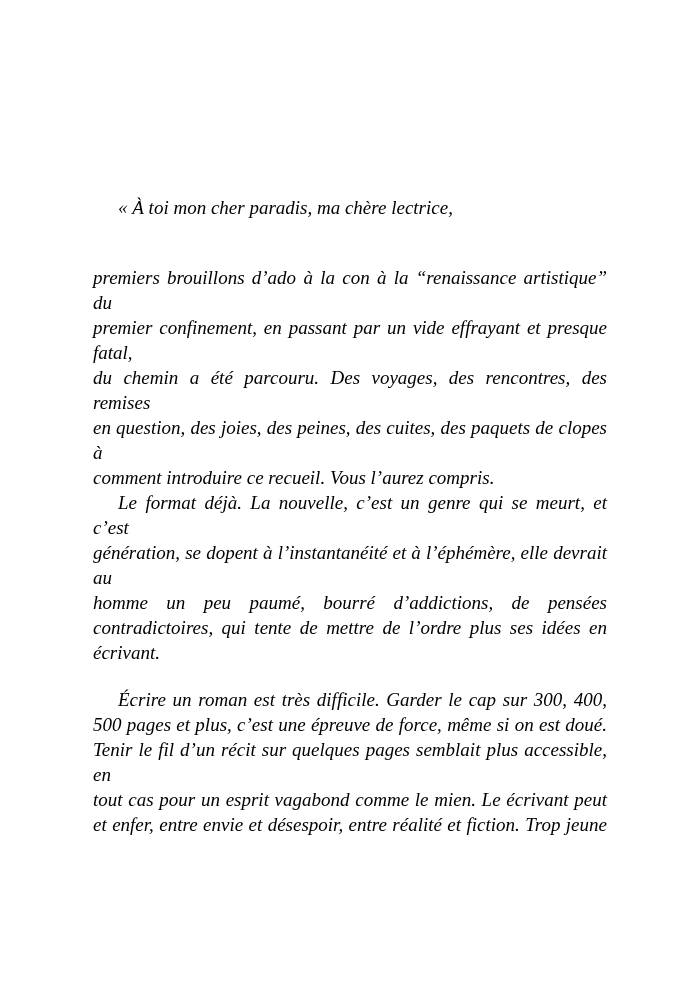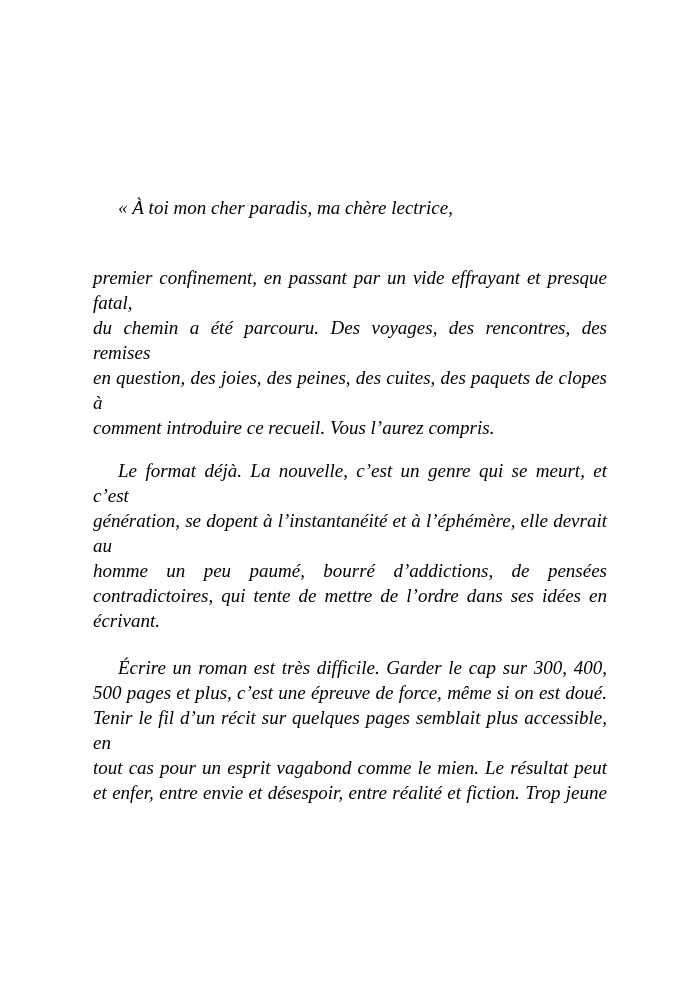--- a/index.html
+++ b/index.html
@@ -25,58 +25,59 @@
     width: 514px;
     font-family: "Liberation Serif", "DejaVu Serif", serif;
     font-style: italic;
     font-size: 19px;
     line-height: 25px;
     color: var(--text-color, #000000);
     letter-spacing: 0;
   }
   .para { margin: 0; padding: 0; }
   #para-1 { margin-top: 45px; }
-  #para-2 { margin-top: 18px; }
+  #para-2 { margin-top: 0; }
   #para-3 { margin-top: 22px; }
   .line {
     text-align: justify;
     text-align-last: justify;
     white-space: normal;
   }
   .line.first { text-indent: 25px; }
   .line.last  { text-align-last: left; }
 </style>
 </head>
 <body style="--page-bg: #ffffff; --text-color: #000000;">
 
 <div class="page">
   <div class="page-text">
 
     <div class="para" id="para-0">
       <div class="line first last">« À toi mon cher paradis, ma chère lectrice,</div>
     </div>
 
     <div class="para" id="para-1">
+      <div class="line">premiers brouillons d’ado à la con à la “renaissance artistique” du</div>
       <div class="line">premier confinement, en passant par un vide effrayant et presque fatal,</div>
       <div class="line">du chemin a été parcouru. Des voyages, des rencontres, des remises</div>
       <div class="line">en question, des joies, des peines, des cuites, des paquets de clopes à</div>
       <div class="line last">comment introduire ce recueil. Vous l’aurez compris.</div>
     </div>
 
     <div class="para" id="para-2">
       <div class="line first">Le format déjà. La nouvelle, c’est un genre qui se meurt, et c’est</div>
       <div class="line">génération, se dopent à l’instantanéité et à l’éphémère, elle devrait au</div>
       <div class="line">homme un peu paumé, bourré d’addictions, de pensées</div>
-      <div class="line">contradictoires, qui tente de mettre de l’ordre dans ses idées en</div>
+      <div class="line">contradictoires, qui tente de mettre de l’ordre plus ses idées en</div>
       <div class="line last">écrivant.</div>
     </div>
 
     <div class="para" id="para-3">
       <div class="line first">Écrire un roman est très difficile. Garder le cap sur 300, 400,</div>
       <div class="line">500 pages et plus, c’est une épreuve de force, même si on est doué.</div>
       <div class="line">Tenir le fil d’un récit sur quelques pages semblait plus accessible, en</div>
-      <div class="line">tout cas pour un esprit vagabond comme le mien. Le résultat peut</div>
+      <div class="line">tout cas pour un esprit vagabond comme le mien. Le écrivant peut</div>
       <div class="line">et enfer, entre envie et désespoir, entre réalité et fiction. Trop jeune</div>
 
     </div>
 
   </div>
 </div>
 
 </body></html>

